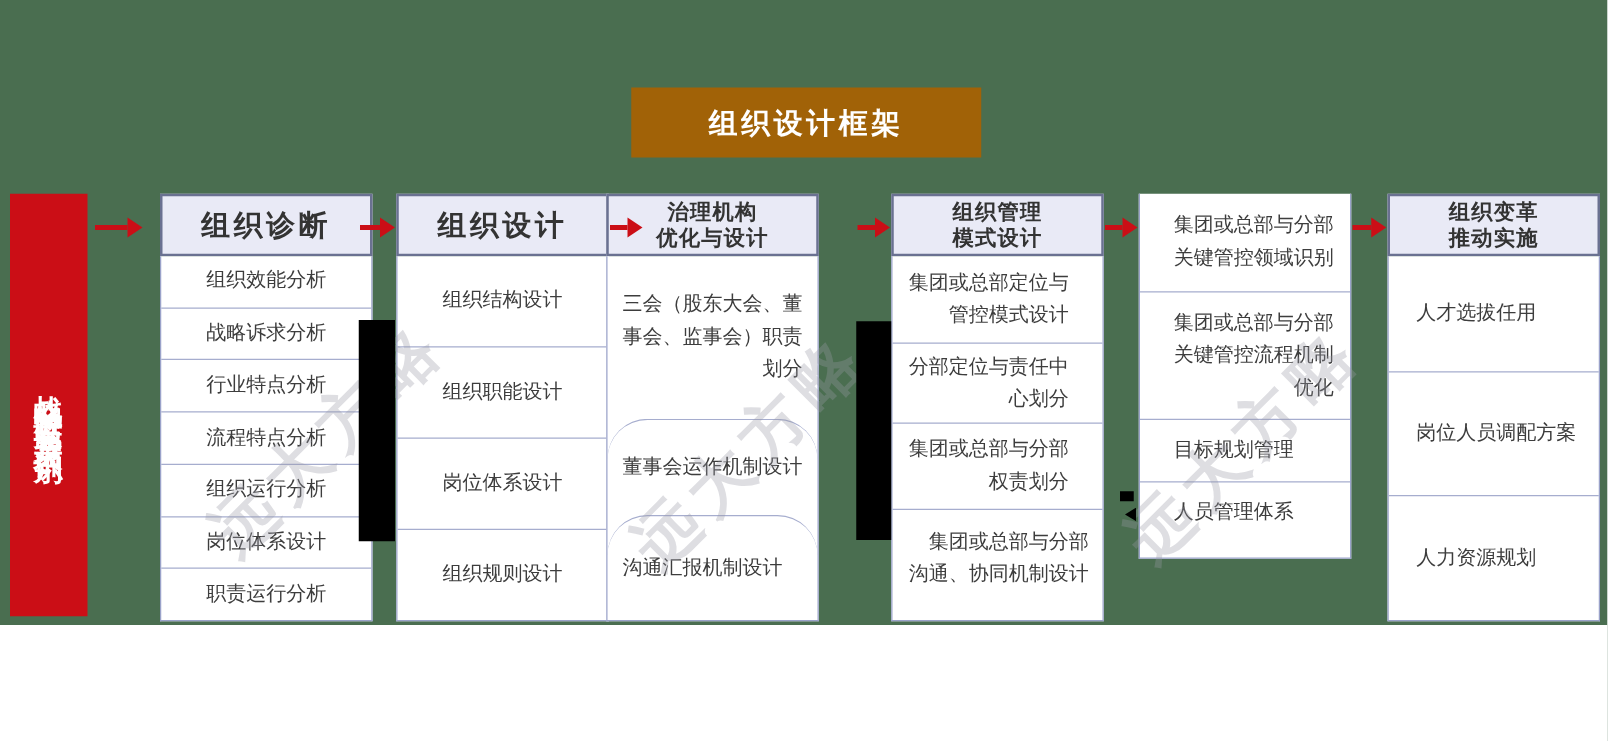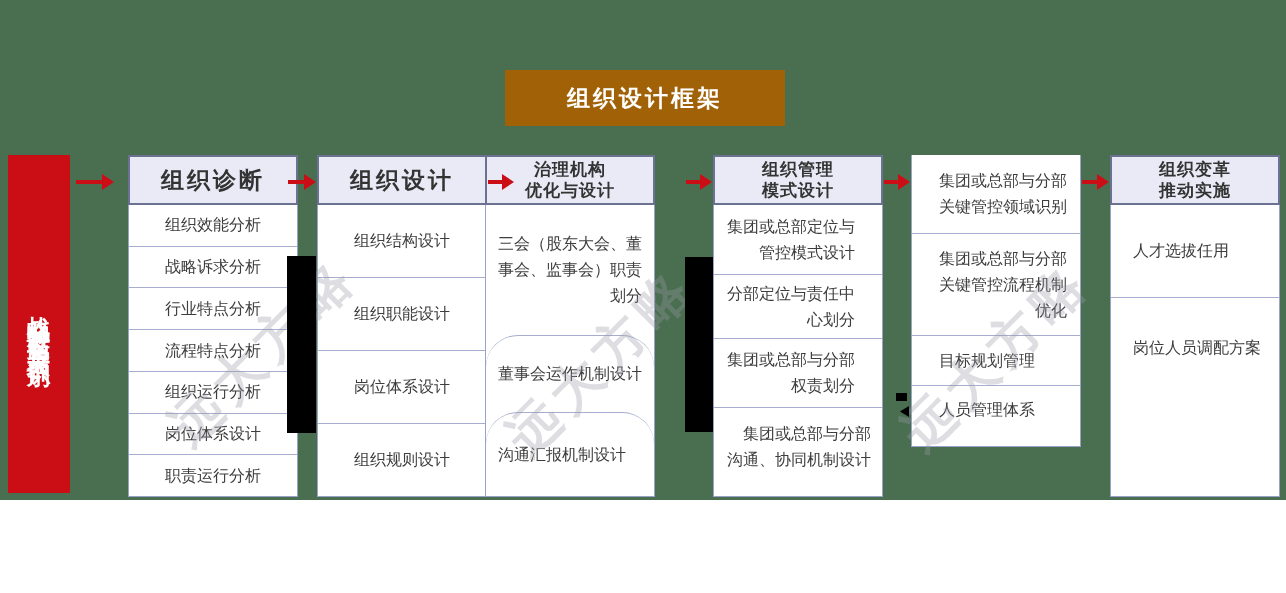--- a/index.html
+++ b/index.html
@@ -211,20 +211,23 @@
   <div class="col h-sm align-left pad22" style="left:1110px">
     <div class="col-header"><span>组织变革
 推动实施</span></div>
     <div class="col-body">
       <div class="row" style="height:92px">
           <span class="item-text">人才选拔任用</span>
         </div>
       <div class="row" style="height:100px">
           <span class="item-text">岗位人员调配方案</span>
         </div>
+      <div class="row" style="height:100px">
+          <span class="item-text">人力资源规划</span>
+        </div>
     </div>
   </div>
 
   <div class="black-block bb1"></div>
   <div class="black-block bb2"></div>
   <div class="black-block rem1"></div>
   <div class="black-block rem2"></div>
 </div>
 
 </body></html>

